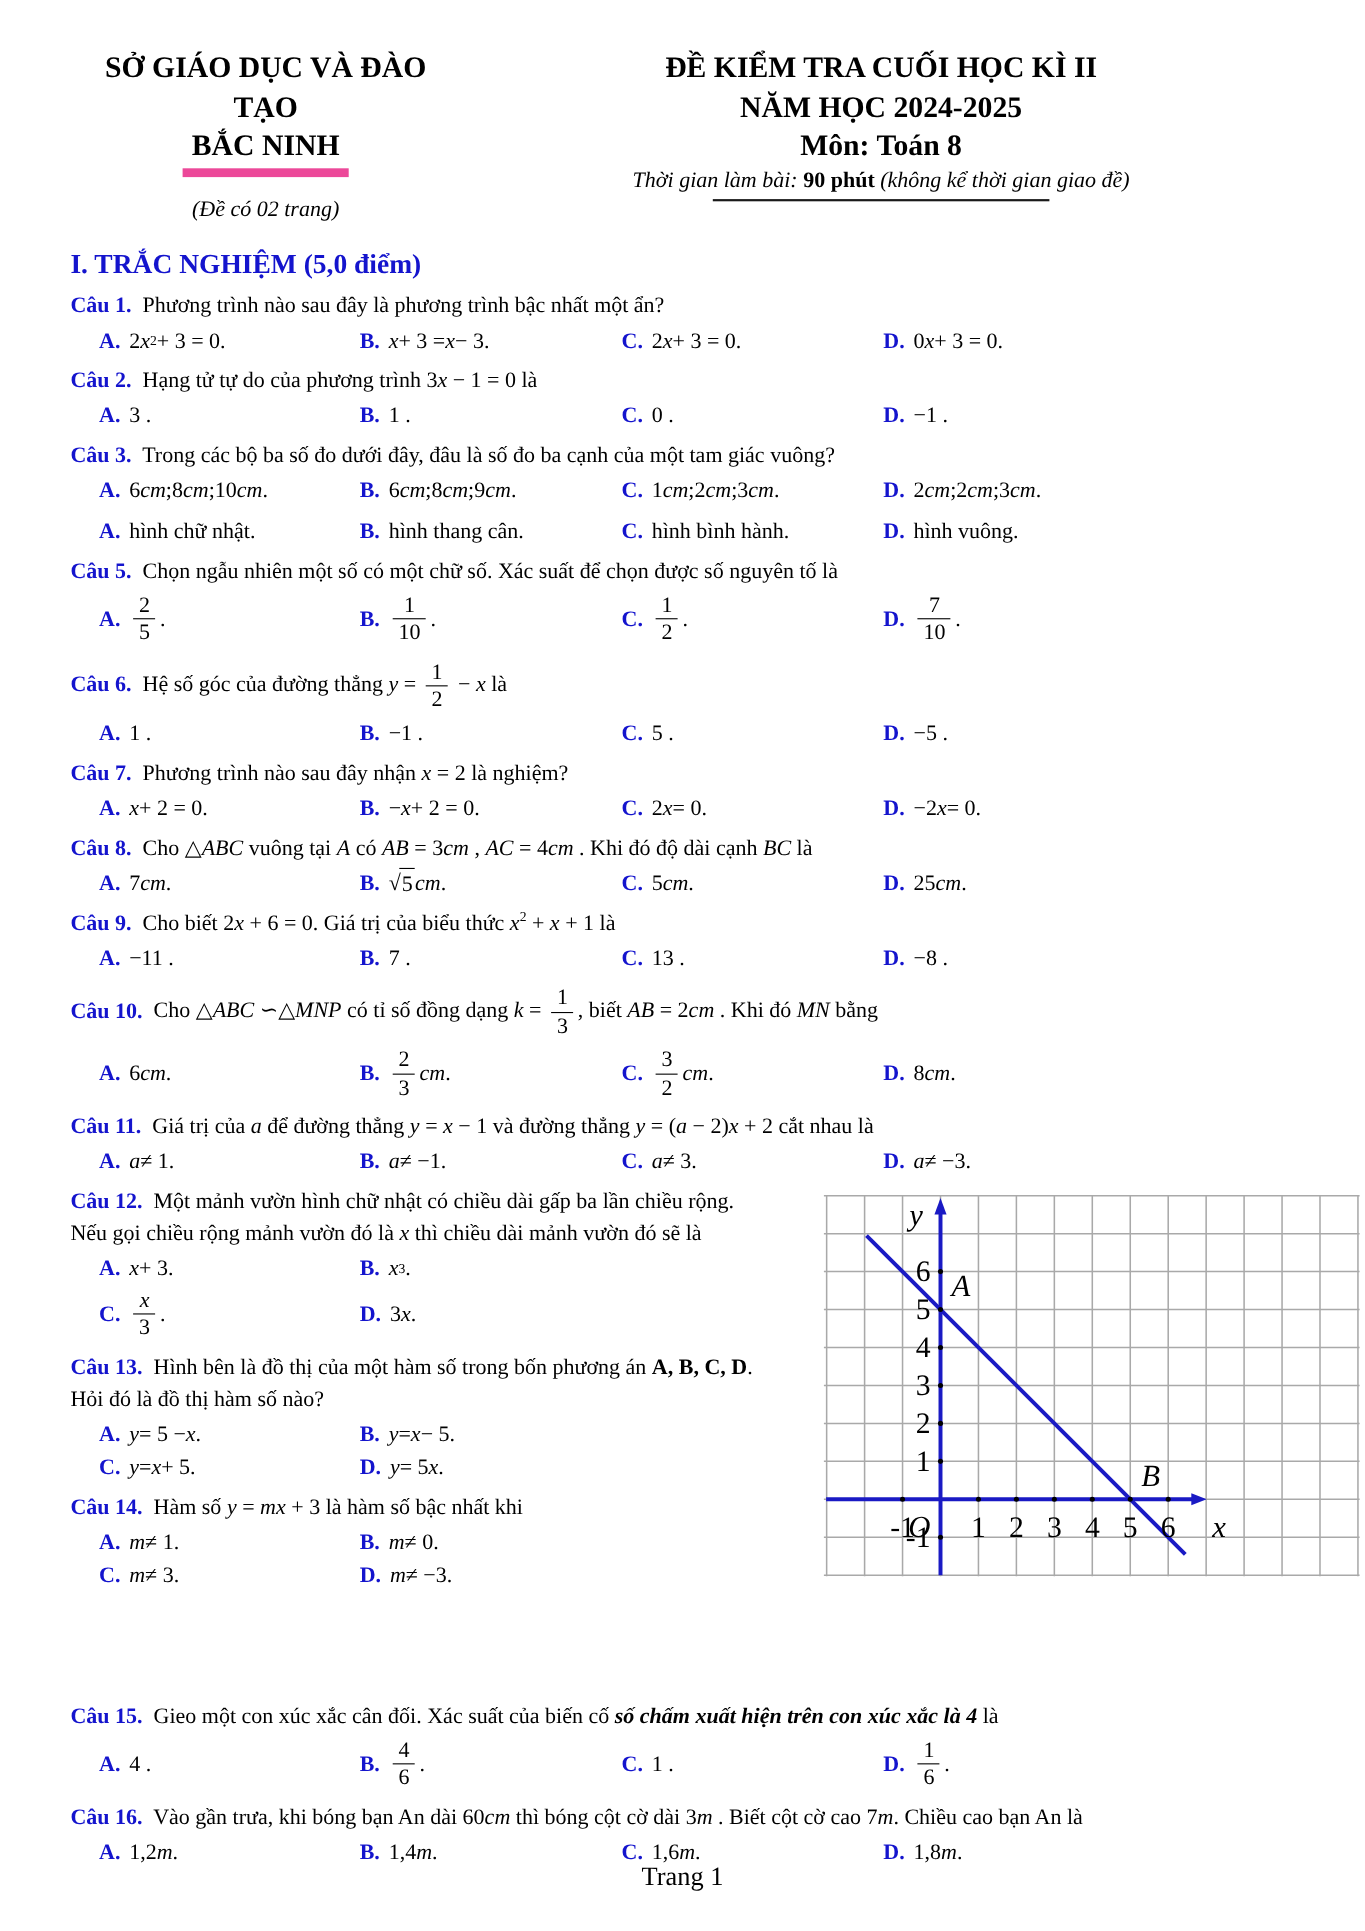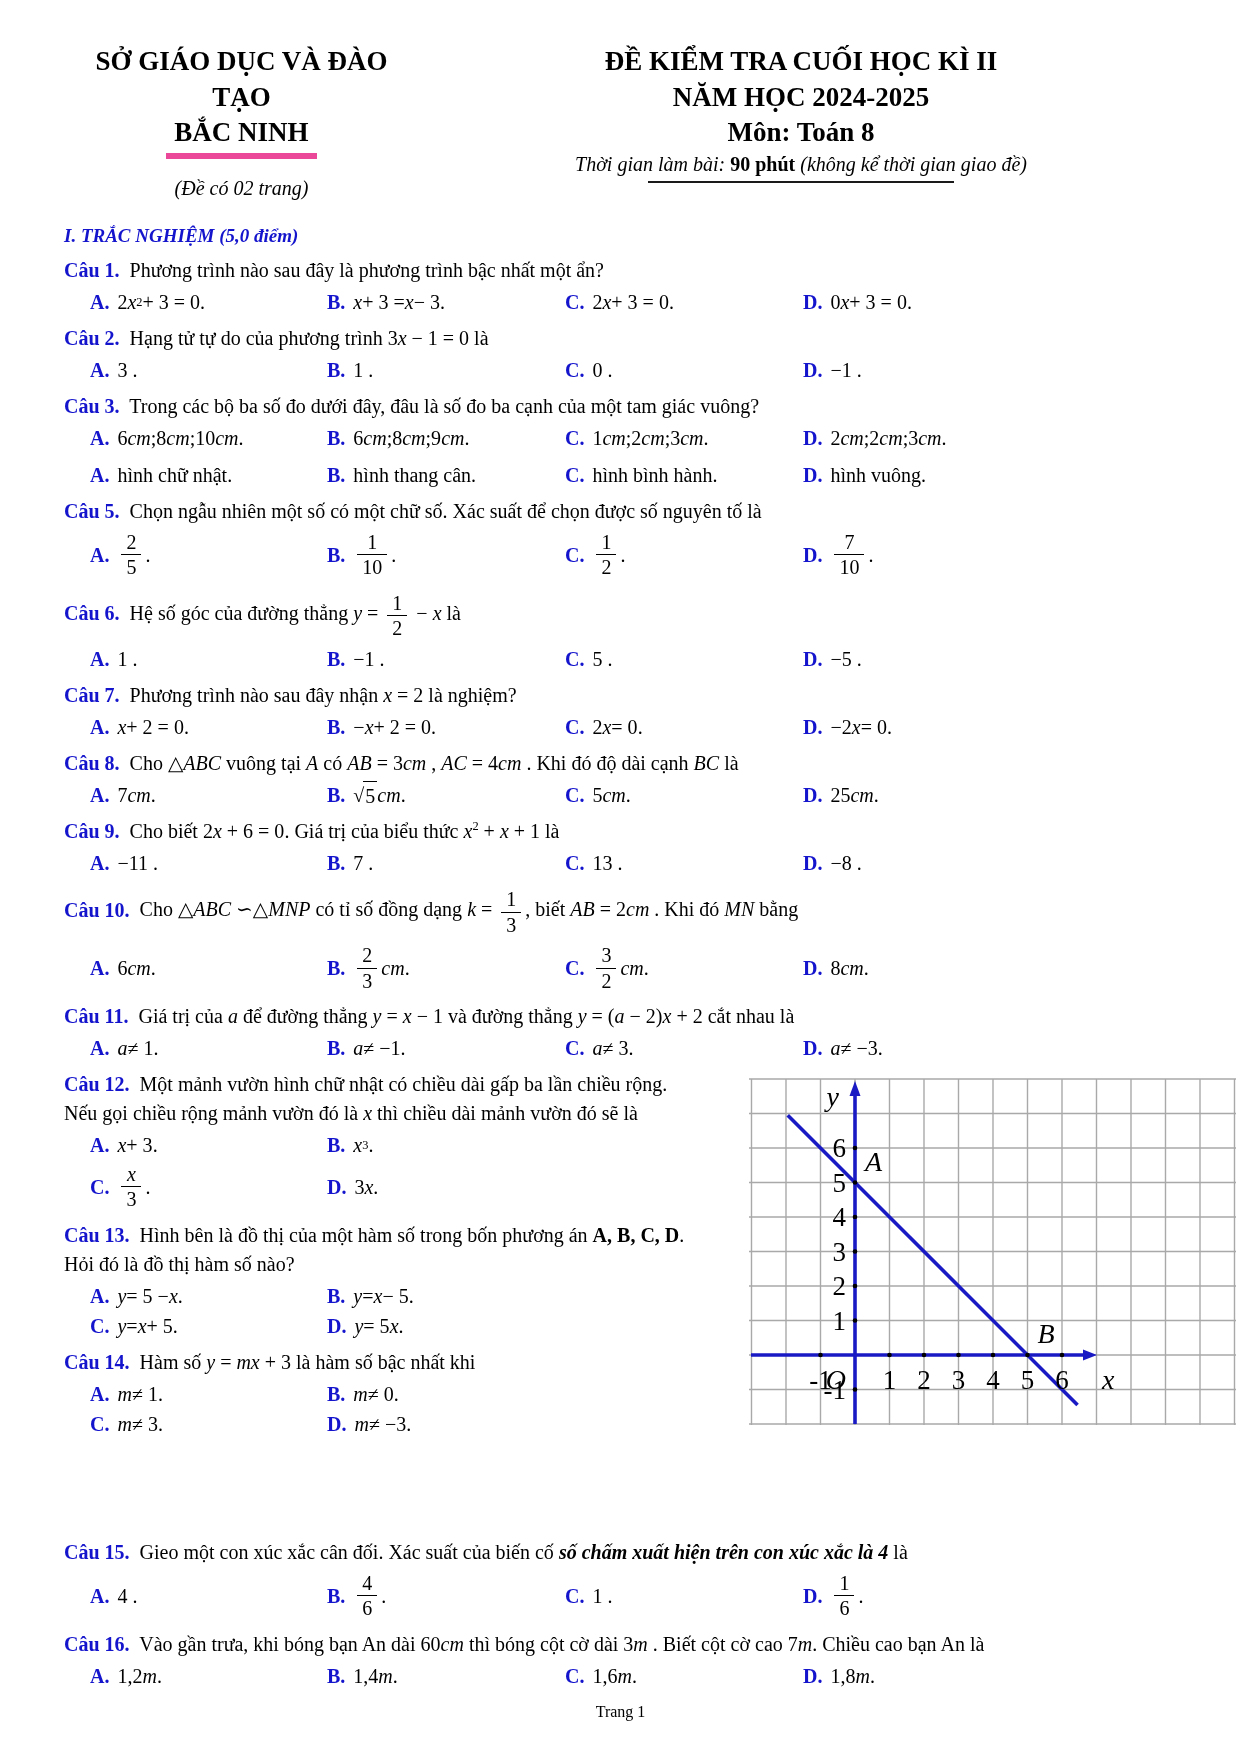--- a/index.html
+++ b/index.html
@@ -9,29 +9,29 @@
     width:1241px;height:1755px;position:relative;background:#ffffff;color:#000;
     font-family:"Liberation Serif","DejaVu Serif",serif;font-size:20px;
   }
   .page{padding:44px 58px 0 64px;}
 
   
   .header{display:flex;align-items:flex-start;}
   .h-left{width:355px;text-align:center;}
   .h-right{flex:1;text-align:center;}
   .h-bold{font-weight:bold;font-size:27px;line-height:1.32;}
-  .h-school-underline{display:inline-block;border-bottom:6px solid #ec4899;padding:0 8px 2px;}
+  .h-school-underline{display:inline-block;border-bottom:8px solid #ec4899;padding:0 8px 2px;}
   .h-note{font-style:italic;margin-top:18px;font-size:20px;}
   .h-time{font-size:20px;margin-top:2px;}
   .h-time .ital{font-style:italic;}
   .h-time .tbold{font-weight:bold;font-style:normal;}
   .h-rule{width:306px;border-bottom:2px solid #1a1a1a;margin:5px auto 0;}
 
   
-  .section-title{color:var(--blue);font-weight:bold;font-size:19px;margin:25px 0 9px;font-style:italic;}
+  .section-title{color:var(--blue);font-weight:bold;font-size:25px;margin:25px 0 9px;}
   .q{margin:0 0 7px;}
   .q-title{line-height:1.45;}
   .qnum{color:var(--blue);font-weight:bold;margin-right:5px;}
   .opts{display:grid;padding-left:26px;margin-top:2px;}
   .cols4{grid-template-columns:237px 238px 238px 1fr;}
   .cols2{grid-template-columns:237px 1fr;}
   .opt{display:flex;align-items:center;min-height:30px;line-height:1.4;}
   .olabel{color:var(--blue);font-weight:bold;margin-right:8px;}
   .obody{display:inline-flex;align-items:center;flex-wrap:wrap;}
 
@@ -45,21 +45,21 @@
   .fn{display:block;border-bottom:1.7px solid #000;padding:0 5px 1px;}
   .fd{display:block;padding:1px 5px 0;}
   .sqrt{display:inline-flex;align-items:flex-start;}
   .sqrt-arg{border-top:1.8px solid #000;padding:0 2px;margin-left:-1px;}
 
   
   .fig-row{display:flex;align-items:flex-start;min-height:468px;}
   .fig-left{width:622px;}
   .fig-right{margin-left:auto;margin-right:-54px;margin-top:8px;}
 
-  .footer{position:absolute;left:0;bottom:34px;width:100%;text-align:center;font-size:16px;}
+  .footer{position:absolute;left:0;bottom:34px;width:100%;text-align:center;font-size:24px;}
 </style>
 </head>
 <body>
 
 <div class="page">
 
   <div class="header">
     <div class="h-left">
       <div class="h-bold">SỞ GIÁO DỤC VÀ ĐÀO TẠO</div>
       <div class="h-bold"><span class="h-school-underline">BẮC NINH</span></div>

